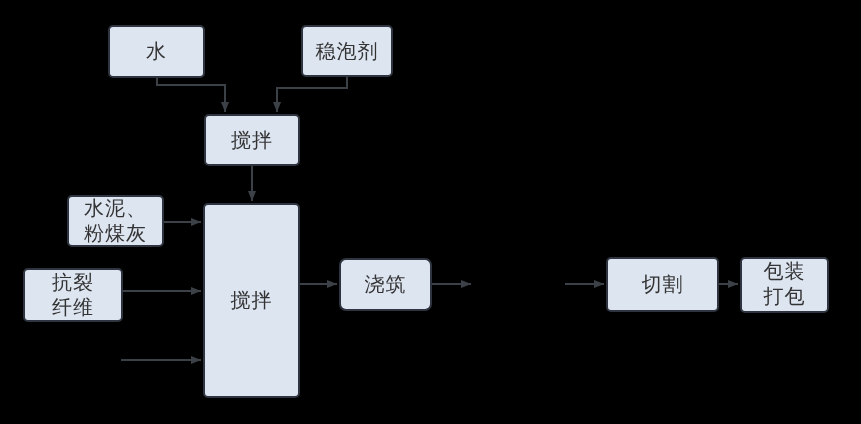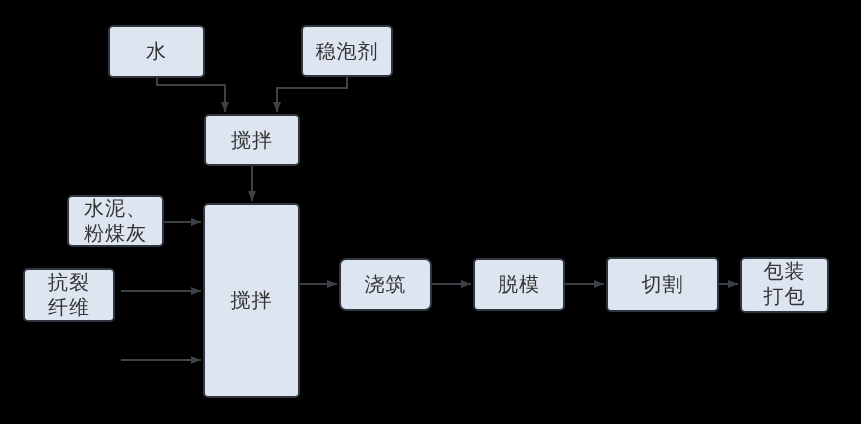--- a/index.html
+++ b/index.html
@@ -34,21 +34,21 @@
     font-size: 20px;
     letter-spacing: 1px;
     line-height: 25px;
     text-align: center;
   }
   .node .label { white-space: pre-line; }
   .n-water           { left: 108px; top: 25px;  width: 97px; height: 53px; }
   .n-foam-stabilizer { left: 301px; top: 25px;  width: 92px; height: 52px; }
   .n-premix          { left: 204px; top: 114px; width: 96px; height: 52px; }
   .n-cement-flyash   { left: 23px;  top: 195px; width: 97px; height: 52px; margin-left: 44px; }
-  .n-fiber           { left: 23px;  top: 268px; width: 92px; height: 54px; }
+  .n-fiber           { left: 23px;  top: 268px; width: 100px; height: 54px; }
   .n-h2o2            { left: 23px;  top: 345px; width: 97px; height: 53px; }
   .n-mix             { left: 203px; top: 203px; width: 97px; height: 195px; }
   .n-pouring         { left: 339px; top: 258px; width: 93px; height: 53px; border-radius: 7px; }
   .n-demolding       { left: 473px; top: 258px; width: 92px; height: 53px; }
   .n-cutting         { left: 606px; top: 257px; width: 113px; height: 55px; }
   .n-packing         { left: 740px; top: 257px; width: 89px; height: 56px; font-family: Liberation Mono, monospace; }
 </style>
 </head>
 <body>
 
@@ -96,23 +96,20 @@
 
 
   <div class="node n-mix">
     <span class="label">搅拌</span>
   </div>
 
   <div class="node n-pouring">
     <span class="label">浇筑</span>
   </div>
 
-  <div class="node n-demolding">
-    <span class="label">脱模</span>
-  </div>
 
   <div class="node n-cutting">
     <span class="label">切割</span>
   </div>
 
   <div class="node n-packing">
     <span class="label">包装
 打包</span>
   </div>
 

